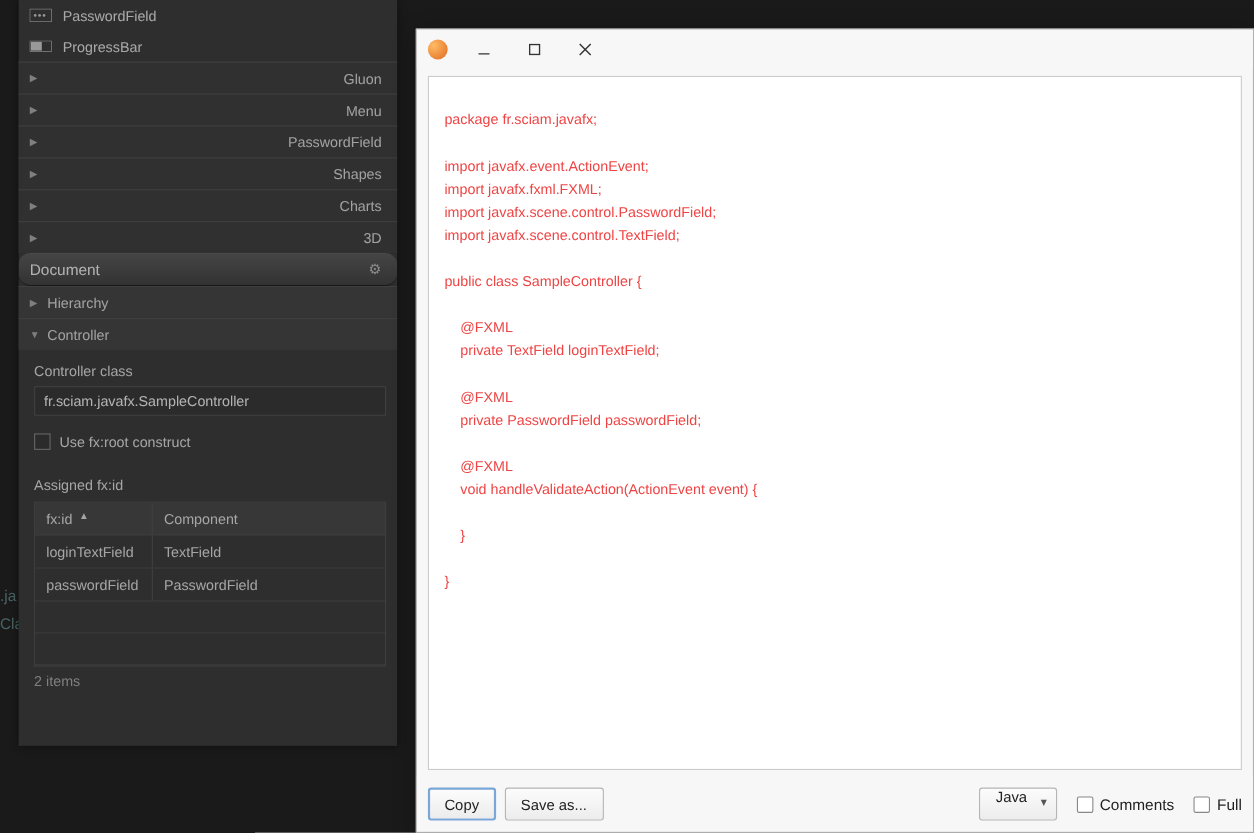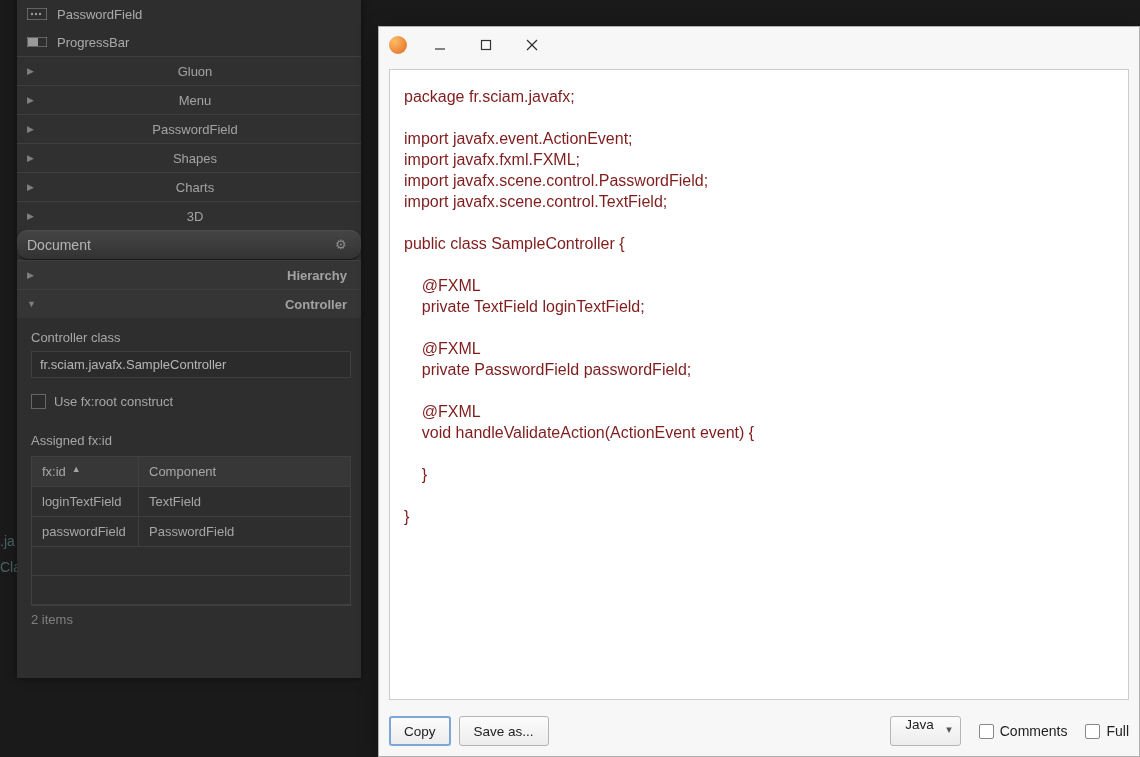--- a/index.html
+++ b/index.html
@@ -5,27 +5,27 @@
   * { box-sizing: border-box; margin: 0; padding: 0; font-family: "Segoe UI", Arial, sans-serif; }
   body { width: 1140px; height: 757px; background: #1a1a1a; overflow: hidden; position: relative; }
 
   
   .left-panel { position: absolute; left: 17px; top: 0; width: 344px; height: 678px; background: #3e3e3e; color: #e0e0e0; box-shadow: 0 0 8px rgba(0,0,0,.5); }
   .lib-item { display: flex; align-items: center; height: 28px; padding: 0 10px; font-size: 13px; gap: 10px; }
   .lib-icon { width: 20px; height: 14px; display: flex; align-items: center; justify-content: center; }
   .lib-icon svg { display: block; }
   .cat-row { display: flex; align-items: center; height: 29px; padding: 0 10px; background: #414141; border-top: 1px solid #555; font-size: 13px; color: #d8d8d8; }
   .cat-row .arrow { width: 16px; font-size: 9px; color: #aaa; }
-  .cat-row .label { flex: 1; text-align: center; padding-right: 4px; }
+  .cat-row .label { flex: 1; text-align: right; padding-right: 4px; }
   .section-header { display: flex; align-items: center; height: 30px; padding: 0 10px; background: linear-gradient(#5c5c5c,#444); border-top: 1px solid #666; border-bottom: 1px solid #222; font-size: 14px; color: #eee; border-radius: 11px; }
   .section-header .label { flex: 1; }
   .gear { width: 16px; height: 16px; color: #bbb; font-size: 13px; }
   .sub-row { display: flex; align-items: center; height: 29px; padding: 0 10px; background: #474747; border-top: 1px solid #555; font-size: 13px; color: #d8d8d8; }
   .sub-row .arrow { width: 16px; font-size: 9px; color: #aaa; }
-  .sub-row .label { flex: 1; text-align: right; padding-right: 4px; font-weight: bold; }
+  .sub-row .label { flex: 1; text-align: left; padding-right: 4px; }
   .ctrl-pane { padding: 12px 14px; font-size: 13px; color: #ddd; }
   .field-label { margin-bottom: 6px; }
   .text-input { width: 320px; height: 27px; background: #3a3a3a; border: 1px solid #555; color: #eee; padding: 0 8px; font-size: 13px; }
   .chk-row { display: flex; align-items: center; gap: 8px; margin-top: 16px; }
   .chk { width: 15px; height: 15px; border: 1px solid #888; background: #3a3a3a; }
   .assigned { margin-top: 24px; margin-bottom: 8px; }
   .fx-table { width: 320px; border: 1px solid #555; font-size: 13px; }
   .fx-head { display: flex; background: #4a4a4a; border-bottom: 1px solid #555; }
   .fx-head .col { padding: 7px 10px; border-right: 1px solid #555; color: #ddd; display: flex; align-items: flex-start; gap: 6px; }
   .fx-head .col:last-child { border-right: none; }
@@ -38,21 +38,21 @@
   .fx-foot { text-align: left; font-size: 13px; color: #aaa; padding: 6px 0; }
   .dim-overlay { position: absolute; left:17px; top:0; width:344px; height:678px; background: rgba(0,0,0,.25); pointer-events: none; }
 
   
   .dialog { position: absolute; left: 378px; top: 26px; width: 762px; height: 731px; background: #f7f7f7; border: 1px solid #b0b0b0; box-shadow: 0 4px 20px rgba(0,0,0,.3); display: flex; flex-direction: column; }
   .titlebar { height: 36px; display: flex; align-items: center; padding: 0 8px; background: #f7f7f7; }
   .tb-icon { width: 18px; height: 18px; background: radial-gradient(circle at 30% 30%, #ffbb66, #e06a1f); border-radius: 50%; margin-right: 10px; margin-left: 2px; }
   .tb-title { flex: 1; font-size: 13.5px; color: #222; }
   .tb-btns { display: flex; gap: 0; }
   .tb-btn { width: 46px; height: 30px; display: flex; align-items: center; justify-content: center; font-size: 13px; color: #222; cursor: pointer; }
-  .code-area { flex: 1; margin: 6px 10px; background: #fff; border: 1px solid #ccc; padding: 16px 14px; font-size: 16px; color: #7f1d1d; white-space: pre; overflow: auto; line-height: 21px; }
+  .code-area { flex: 1; margin: 6px 10px; background: #fff; border: 1px solid #ccc; padding: 28px 14px; font-size: 13px; color: #ef4444; white-space: pre; overflow: auto; line-height: 21px; }
   .btn-bar { height: 50px; display: flex; align-items: center; padding: 0 10px; gap: 8px; background: #f7f7f7; }
   .push { flex: 1; }
   .btn { height: 30px; padding: 0 14px; background: linear-gradient(#fcfcfc,#ececec); border: 1px solid #b5b5b5; border-radius: 3px; font-size: 13.5px; color: #222; cursor: pointer; display: flex; align-items: center; }
   .btn.focused { border: 2px solid #7aa7d8; padding: 0 13px; }
   .select-btn { height: 30px; padding: 0 26px 0 14px; background: linear-gradient(#fcfcfc,#ececec); border: 1px solid #b5b5b5; border-radius: 3px; font-size: 13.5px; color: #222; position: relative; cursor: pointer; }
   .select-btn::after { content: "▾"; position: absolute; right: 8px; top: 6px; font-size: 11px; color: #555; }
   .bar-chk { display: flex; align-items: center; gap: 6px; margin-left: 10px; font-size: 14px; color: #222; text-align: center; }
   .bar-chk .box { width: 15px; height: 15px; border: 1px solid #888; background: #fff; border-radius: 2px; }
 
   

